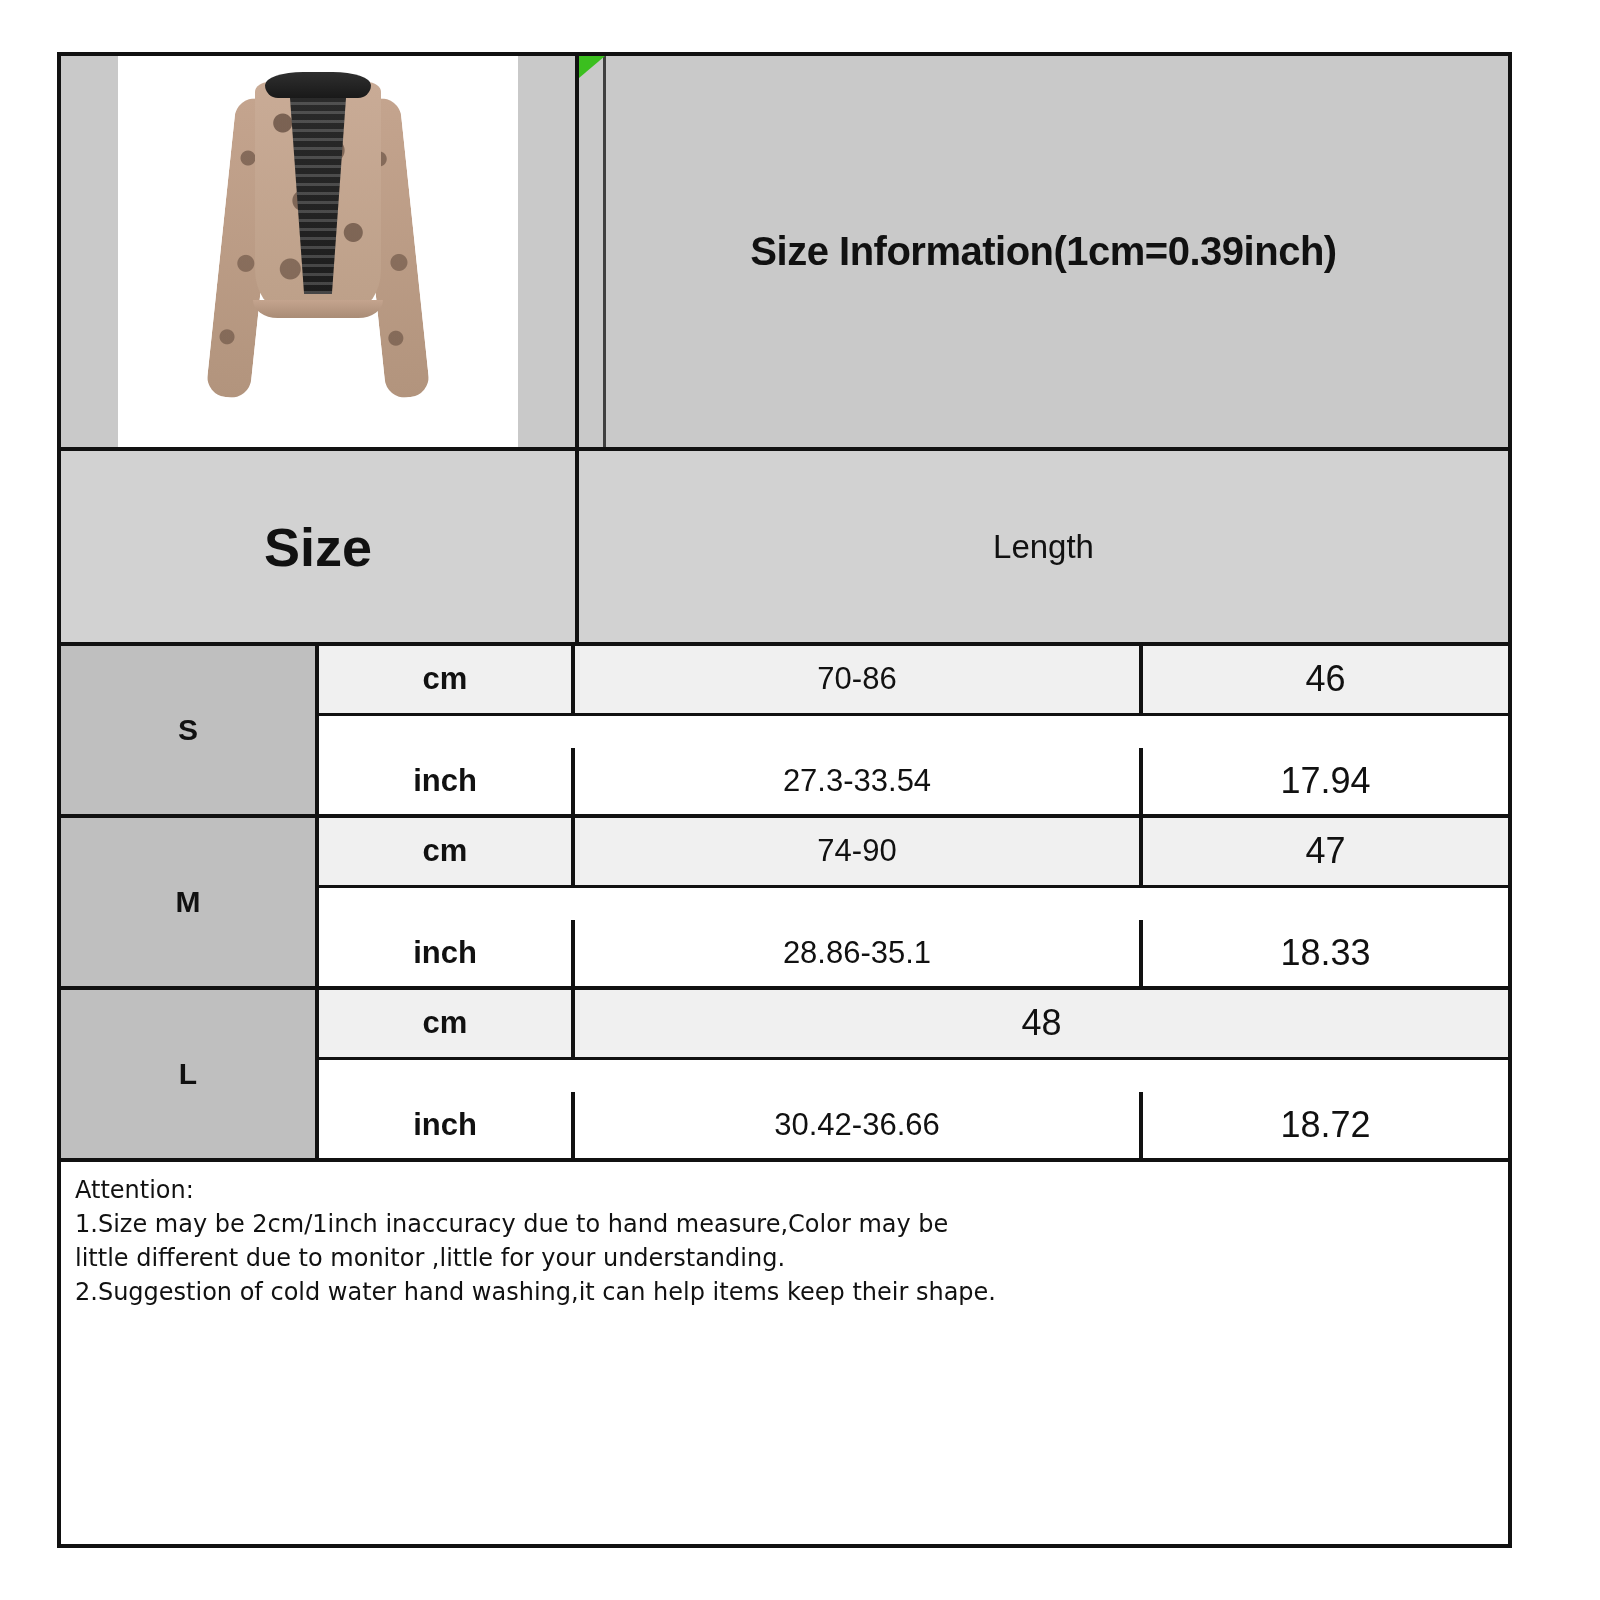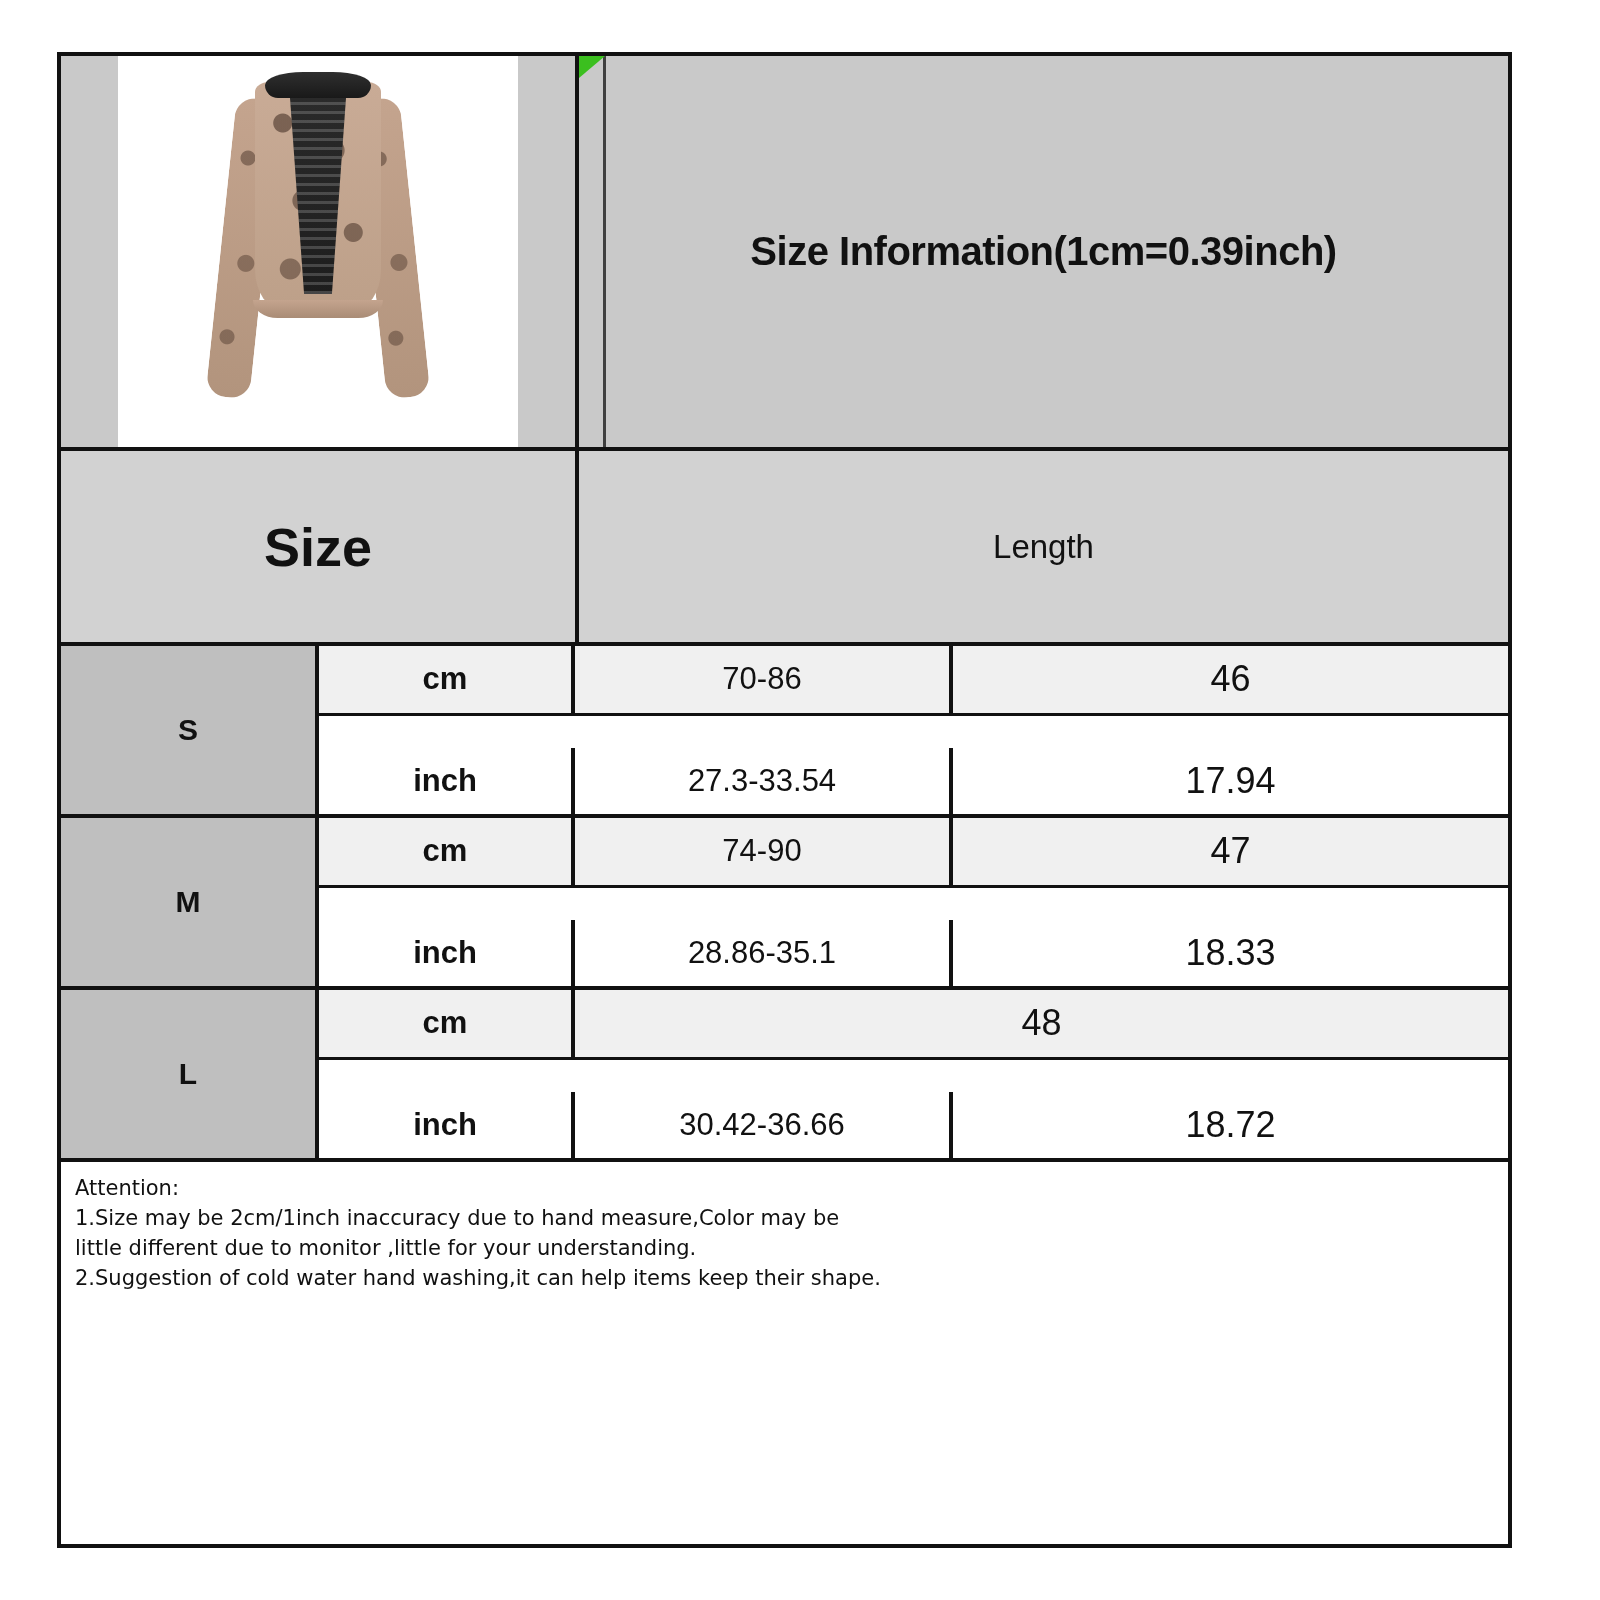--- a/index.html
+++ b/index.html
@@ -238,21 +238,21 @@
     width: 256px;
     border-right: 4px solid #111111;
     box-sizing: border-box;
     display: flex;
     align-items: center;
     justify-content: center;
     font-size: 31px;
     font-weight: bold;
   }
   .cell-bust {
-    width: 378px;
+    width: 568px;
     border-right: 4px solid #111111;
     box-sizing: border-box;
     display: flex;
     align-items: center;
     justify-content: center;
     font-size: 31px;
   }
   .cell-length {
     flex: 1;
     display: flex;
@@ -263,21 +263,21 @@
 
   
   .attention {
     flex: 1;
     padding: 12px 14px 0 14px;
     box-sizing: border-box;
     background: #ffffff;
   }
   .attention p {
     margin: 0 0 2px 0;
-    font-size: 21px;
+    font-size: 24px;
     line-height: 1.34;
     color: #111111;
     font-family: "DejaVu Sans", sans-serif;
   }
 </style>
 </head>
 <body>
 
 <div class="sheet">
 

